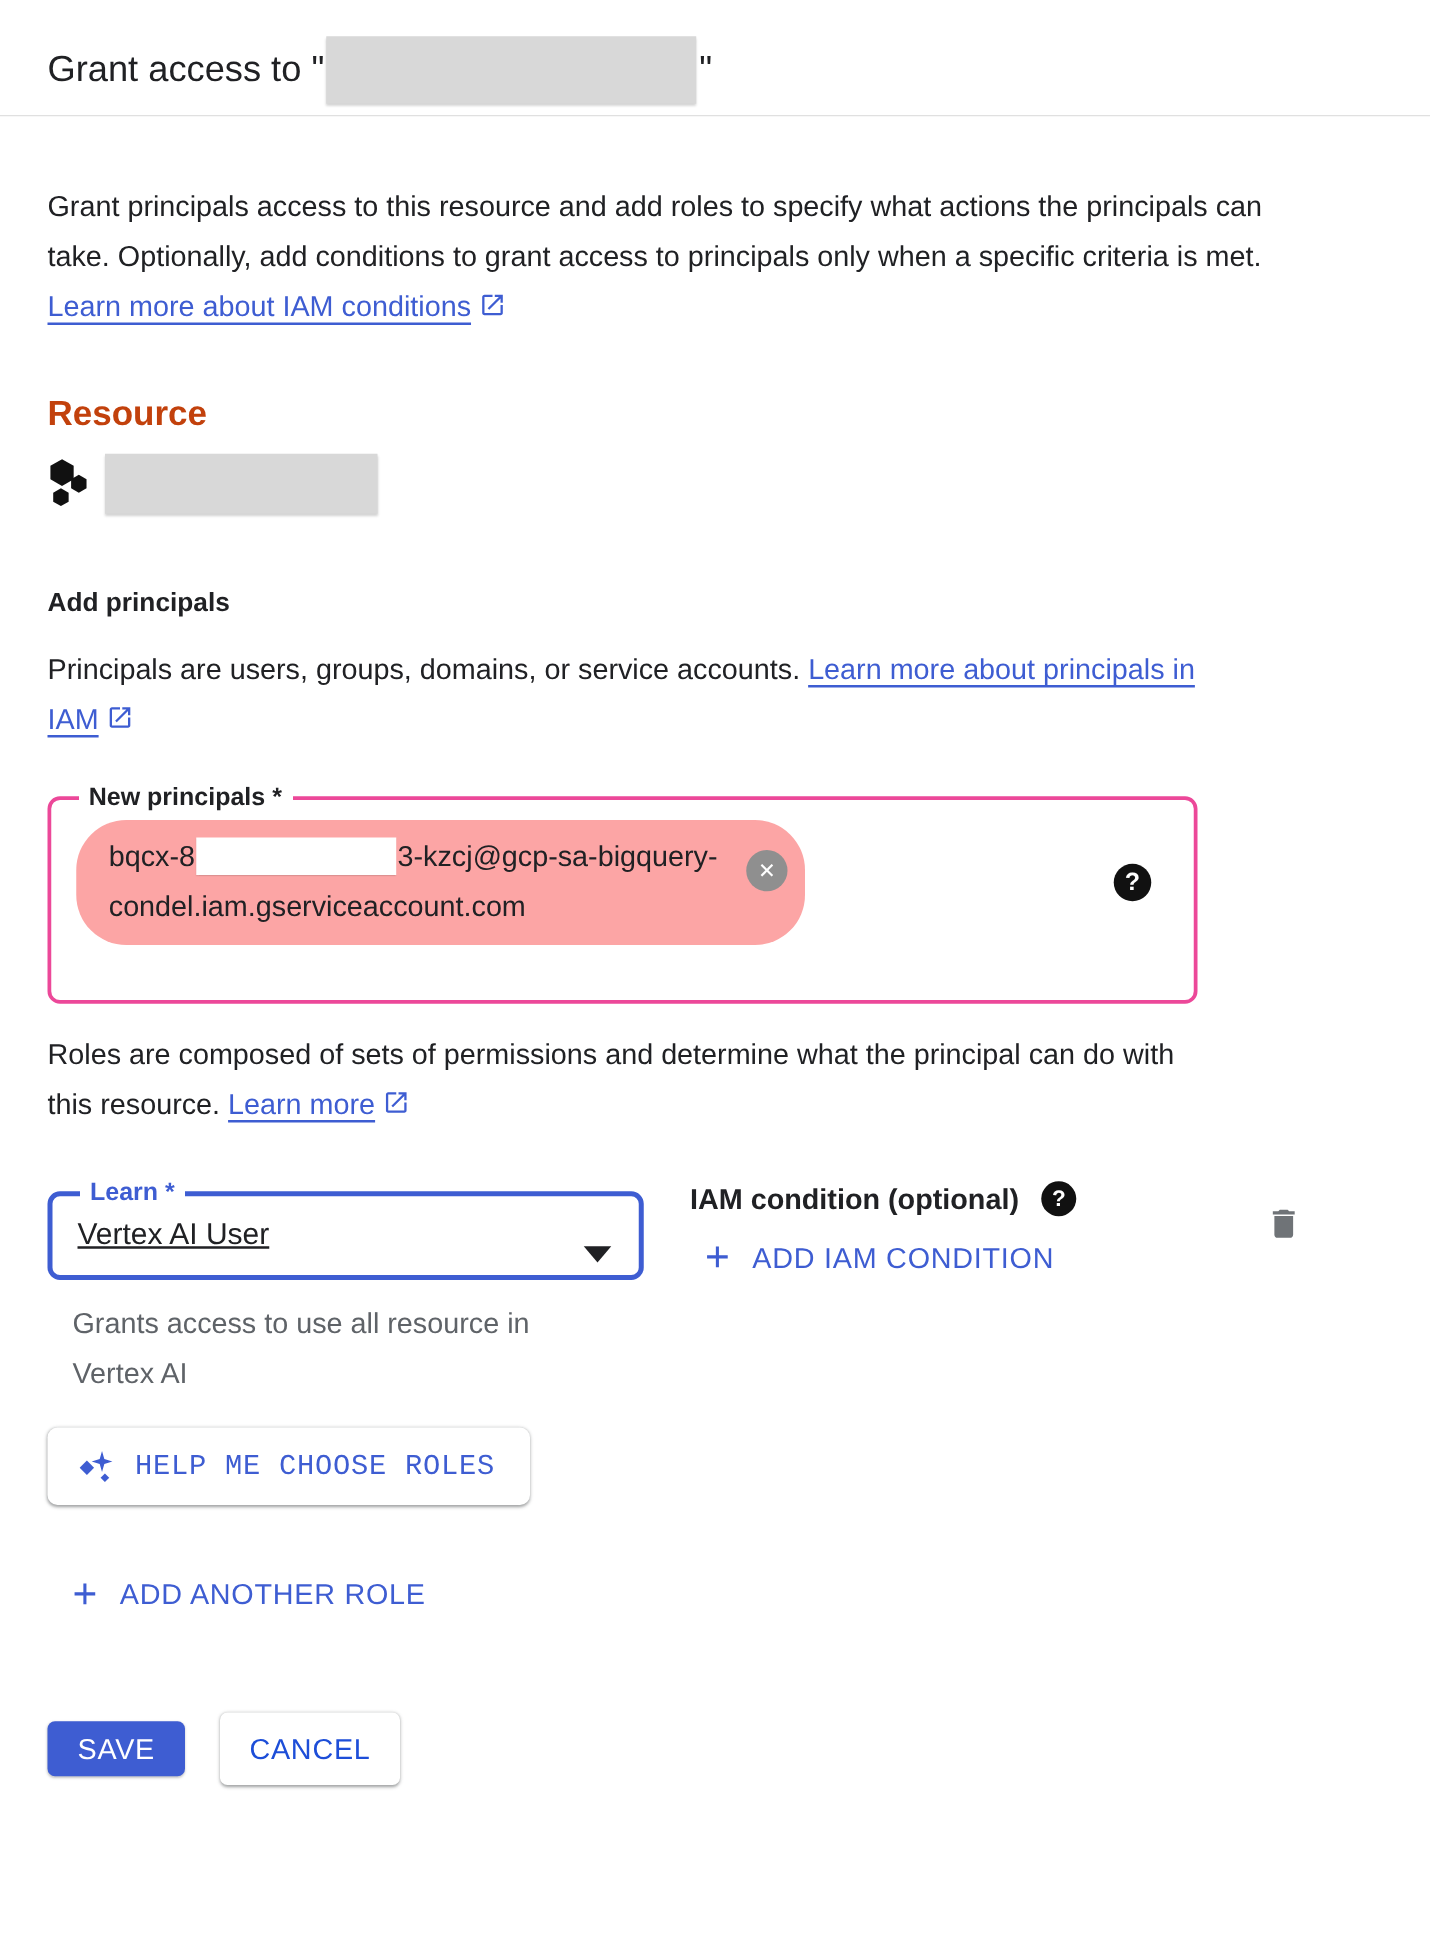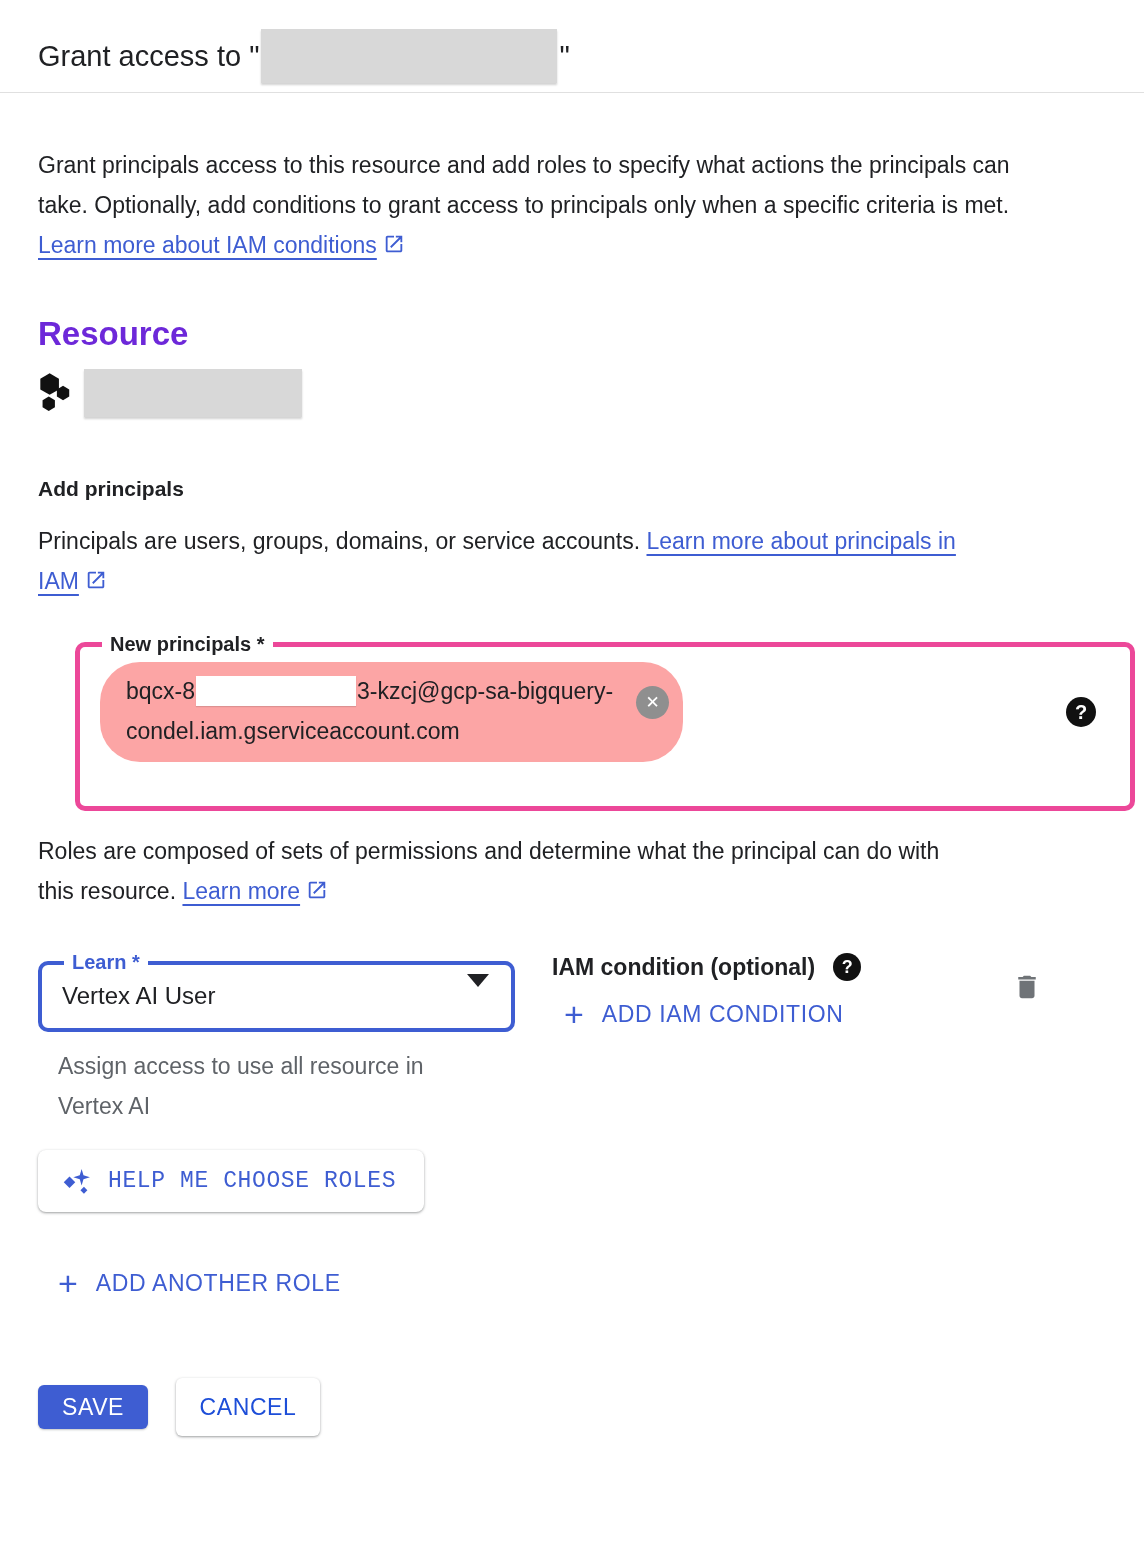--- a/index.html
+++ b/index.html
@@ -33,37 +33,36 @@
   
   .main { padding: 0 38px; }
   p.body-text { font-size: 23px; line-height: 40px; color: #202124; }
   a.link { color: #3e5dd2; text-decoration: underline; text-underline-offset: 5px; cursor: pointer; }
   .launch-icon { display: inline-block; width: 22px; height: 22px; vertical-align: -2px; margin-left: 6px; }
   .launch-icon svg { width: 22px; height: 22px; fill: #3e5dd2; }
 
   .intro { margin-top: 52px; max-width: 985px; }
 
   .resource-section { margin-top: 50px; }
-  .resource-heading { font-size: 33px; font-weight: 700; color: #6d28d9; }
+  .resource-heading { font-size: 28px; font-weight: 700; color: #c2410c; }
   .resource-row { margin-top: 16px; display: flex; align-items: center; gap: 12px; }
   .resource-icon svg { width: 34px; height: 42px; fill: #111; display: block; }
 
   h2.section-heading { margin-top: 60px; font-size: 21px; font-weight: 700; color: #202124; }
   .section-desc { margin-top: 20px; }
   .desc-principals { max-width: 935px; }
   .desc-roles { max-width: 905px; }
 
   
   fieldset.principals-field {
     margin-top: 32px;
-    width: 1060px;
-    border: 5px solid #ec4899;
+    width: 920px;
+    border: 3px solid #ec4899;
     border-radius: 10px;
     padding: 6px 18px 44px 20px;
-    margin-left: 37px;
   }
   fieldset.principals-field legend {
     margin-left: 2px; padding: 0 8px;
     font-size: 20px; font-weight: 700; color: #202124;
   }
   .chip-row { display: flex; align-items: center; }
   .chip {
     position: relative;
     background: #fca5a5;
     border-radius: 40px;
@@ -93,21 +92,21 @@
   fieldset.role-field {
     border: 4px solid #3e5dd2;
     border-radius: 10px;
     padding: 0 16px 10px 20px;
     width: 477px;
   }
   fieldset.role-field legend {
     margin-left: 2px; padding: 0 8px;
     font-size: 20px; font-weight: 700; color: #3e5dd2;
   }
-  .role-value-row { display: flex; align-items: flex-start; justify-content: space-between; cursor: pointer; }
+  .role-value-row { display: flex; align-items: flex-end; justify-content: space-between; cursor: pointer; text-decoration: underline; }
   .role-value { font-size: 24px; color: #202124; line-height: 44px; }
   .caret-down {
     width: 0; height: 0; margin-right: 6px;
     border-left: 11px solid transparent;
     border-right: 11px solid transparent;
     border-top: 13px solid #202124;
   }
   .role-helper { margin-top: 14px; margin-left: 20px; font-size: 23px; line-height: 40px; color: #5f6368; max-width: 395px; }
 
   .condition-col { margin-left: 37px; padding-top: 2px; }
@@ -215,21 +214,21 @@
 
     <div class="role-row">
       <div class="role-col">
         <fieldset class="role-field">
           <legend>Learn *</legend>
           <div class="role-value-row">
             <span class="role-value">Vertex AI User</span>
             <span class="caret-down"></span>
           </div>
         </fieldset>
-        <p class="role-helper">Assign access to use all resource in Vertex AI</p>
+        <p class="role-helper">Grants access to use all resource in Vertex AI</p>
       </div>
 
       <div class="condition-col">
         <div class="condition-label-row">
           <span class="condition-label">IAM condition (optional)</span>
           <span class="help-badge">?</span>
         </div>
         <button class="add-btn">
           <span class="plus-glyph">+</span>
           <span class="add-btn-label">ADD IAM CONDITION</span>

